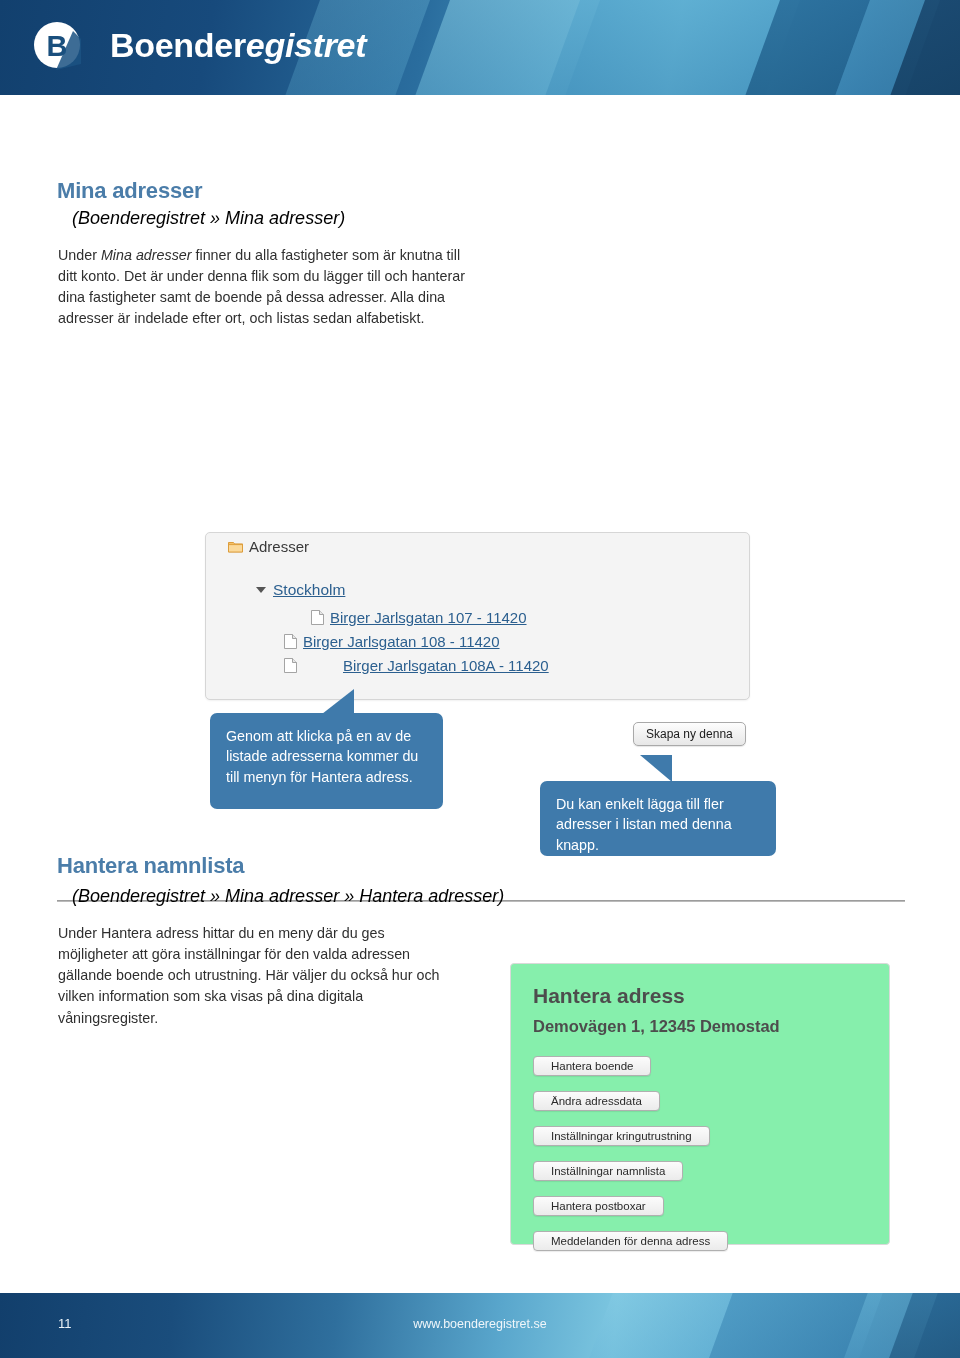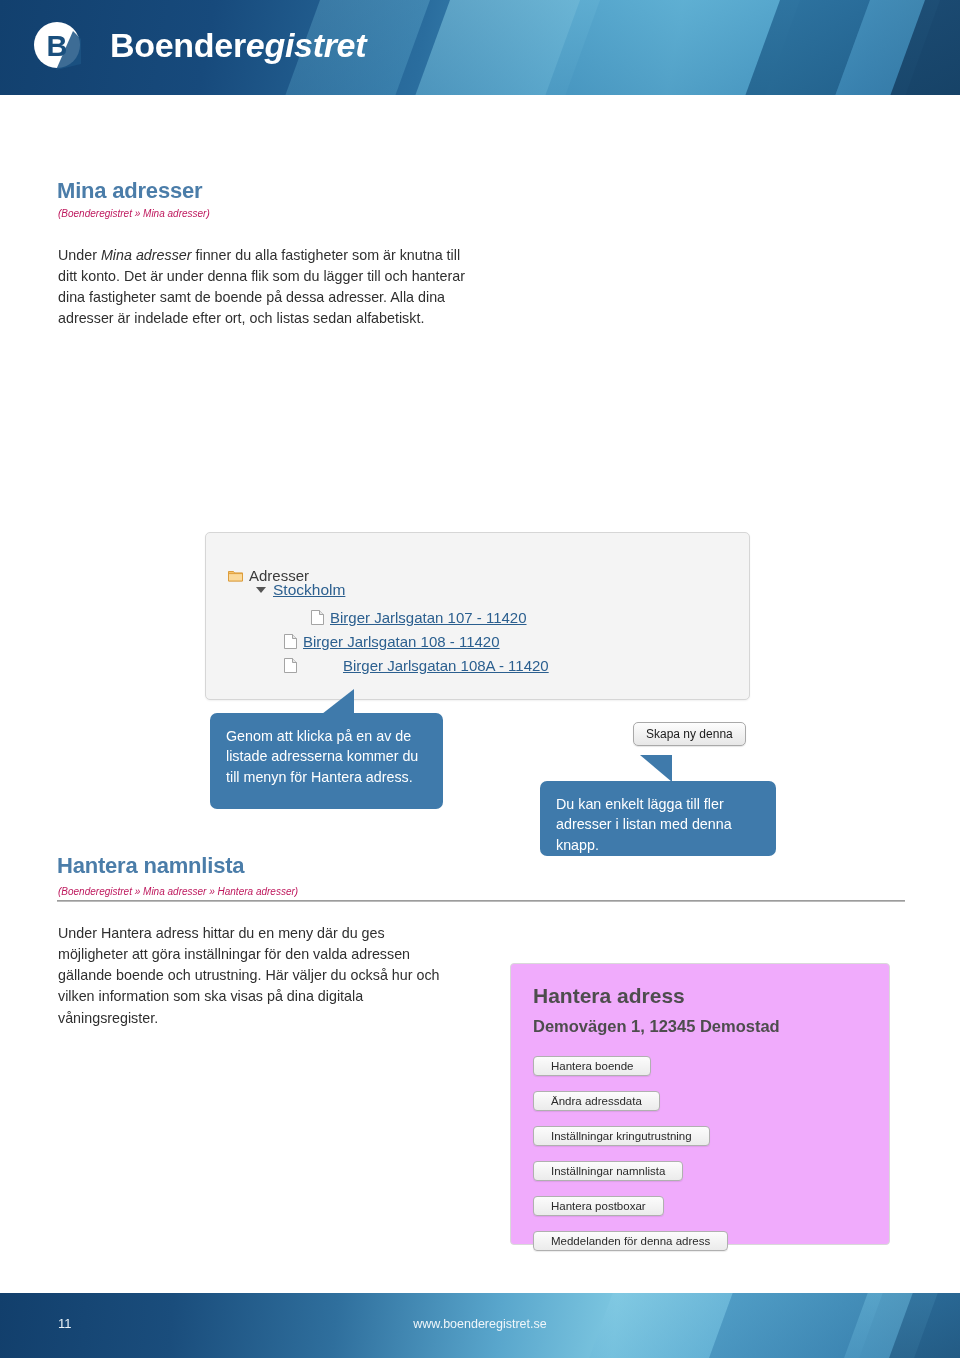--- a/index.html
+++ b/index.html
@@ -42,36 +42,37 @@
   .logo-text .it { font-style:italic; font-weight:bold; }
 
   
   .page { position:absolute; left:0; top:95px; width:960px; height:1198px; background:#fff; }
 
   .sec-title {
     position:absolute; font-size:22px; color:#4b7da9; font-weight:bold;
     letter-spacing:-0.2px; white-space:nowrap;
   }
   .sec-crumb {
-    position:absolute; font-size:10px; color:#be185d; font-style:italic;
+    position:absolute; font-size:18px; color:#000000; font-style:italic;
     white-space:nowrap;
+    margin-left:14px;
   }
   .sec-body {
     position:absolute; font-size:14.3px; color:#2f2f2f; line-height:1.48;
   }
   .sec-body em { font-style:italic; }
 
   
   .shot-tree {
     position:absolute; left:205px; top:437px; width:545px; height:168px;
     background:#f4f4f4; border:1px solid #d6d6d6; border-radius:5px;
     box-shadow:0 1px 2px rgba(0,0,0,.06);
   }
   .tree-row { position:absolute; display:flex; align-items:center; white-space:nowrap; }
-  .tree-row.r0 { left:22px; top:34px; }
+  .tree-row.r0 { left:22px; top:5px; }
   .tree-row.r1 { left:50px; top:48px; }
   .tree-row.r2 { left:78px; top:76px;margin-left:27px; }
   .tree-row.r3 { left:78px; top:100px; }
   .tree-row.r4 { left:78px; top:124px;gap:40px; }
 
   .ico-folder { width:15px; height:12px; margin-right:6px; flex:none; }
   .ico-doc    { width:13px; height:15px; margin-right:6px; flex:none; }
   .tri { width:0;height:0; border-left:5px solid transparent; border-right:5px solid transparent;
          border-top:6px solid #555; margin-right:7px; flex:none; }
 
@@ -115,21 +116,21 @@
 
   
   .divider {
     position:absolute; left:57px; top:805px; width:848px; height:2px;
     background:linear-gradient(180deg,#8d8d8d,#c9c9c9);
   }
 
   
   .shot-panel {
     position:absolute; left:510px; top:868px; width:380px; height:282px;
-    background:#f0abfc; border:1px solid #d9d9d9; border-radius:4px;
+    background:#86efac; border:1px solid #d9d9d9; border-radius:4px;
   }
   .panel-h1 {
     position:absolute; left:22px; top:20px;
     font-family:"Liberation Sans",sans-serif; font-size:21px; font-weight:bold;
     color:#4d4d4d; white-space:nowrap;
   }
   .panel-h2 {
     position:absolute; left:22px; top:53px;
     font-family:"Liberation Sans",sans-serif; font-size:16.5px; font-weight:bold;
     color:#4d4d4d; white-space:nowrap;

